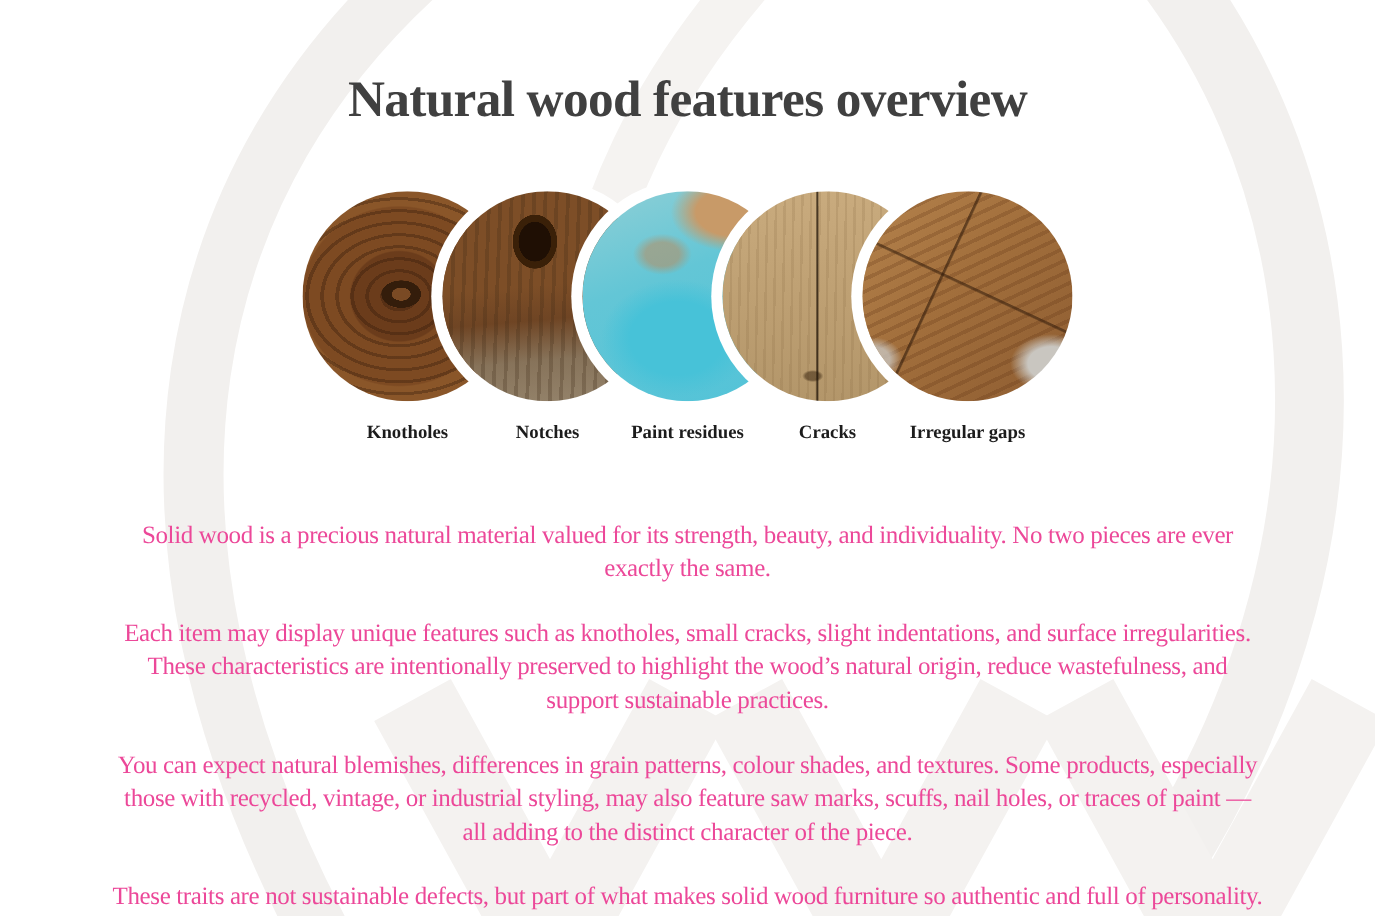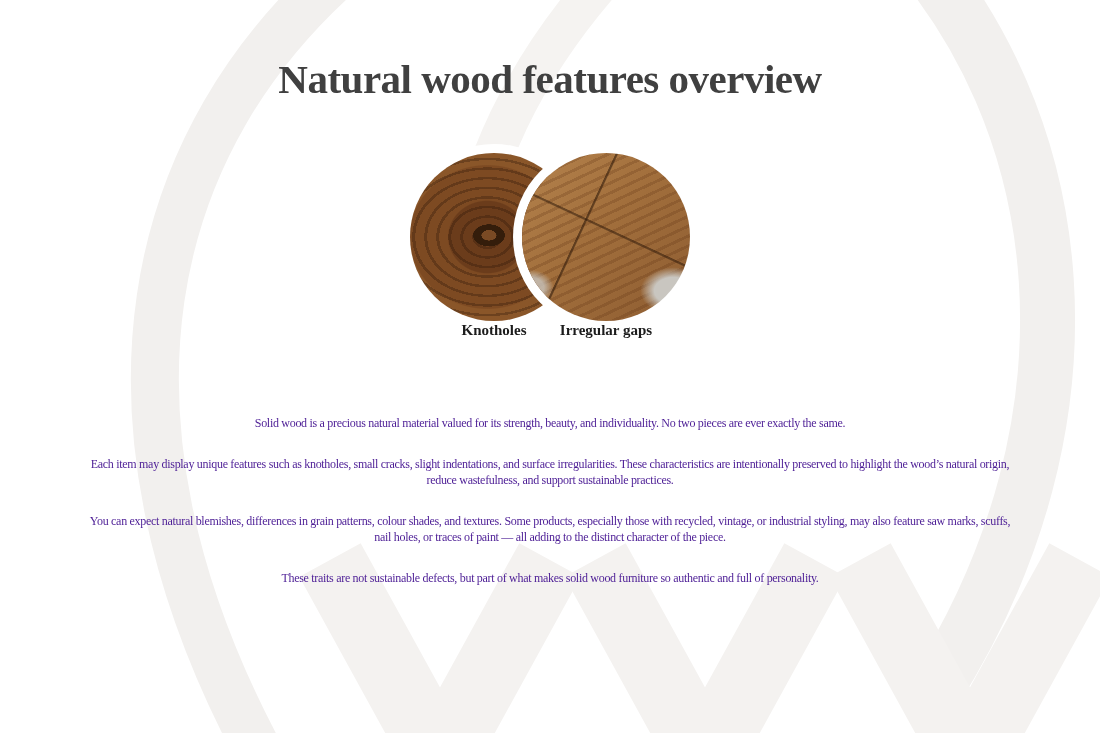--- a/index.html
+++ b/index.html
@@ -19,21 +19,21 @@
   }
   .feature{width:168px;margin-left:-56px;position:relative;
            display:flex;flex-direction:column;align-items:center;}
   .feature:first-child{margin-left:0;}
   .feature:nth-child(1){z-index:1}.feature:nth-child(2){z-index:2}
   .feature:nth-child(3){z-index:3}.feature:nth-child(4){z-index:4}
   .feature:nth-child(5){z-index:5}.feature:nth-child(6){z-index:6}
   .feature:nth-child(7){z-index:7}
   .circle{width:168px;height:168px;border-radius:50%;
           box-shadow:0 0 0 9px #ffffff;background-color:#8a5a30;}
-  .feature-label{margin-top:1px;font-size:15px;font-weight:700;
+  .feature-label{margin-top:17px;font-size:15px;font-weight:700;
                  color:#1c1c1c;white-space:nowrap;}
 
   
   .tex-knotholes{background:
     radial-gradient(ellipse 13% 9% at 47% 49%, #7a4a24 0 34%, #341d0b 35% 72%, rgba(52,29,11,0) 73%),
     repeating-radial-gradient(ellipse 60% 48% at 46% 50%, rgba(45,22,8,.32) 0 3px, rgba(0,0,0,0) 3px 12px),
     radial-gradient(ellipse at 46% 50%, #6b3c1b 0 30%, #7d4a22 31% 60%, #8a5629 61% 85%, #7c4516 100%);}
   .tex-notches{background:
     radial-gradient(ellipse 14% 17% at 44% 24%, #1f0f04 0 55%, #3a2008 56% 75%, rgba(58,32,8,0) 76%),
     repeating-linear-gradient(92deg, rgba(60,40,20,.25) 0 3px, rgba(0,0,0,0) 3px 9px),
@@ -60,21 +60,21 @@
     linear-gradient(180deg, #c9ab7e 0%, #bd9f72 55%, #b3966a 100%);}
   .tex-irregular-gaps{background:
     linear-gradient(115deg, rgba(0,0,0,0) 0 38%, rgba(40,20,6,.55) 38.3% 38.9%, rgba(0,0,0,0) 39.4%),
     linear-gradient(205deg, rgba(0,0,0,0) 0 46%, rgba(40,20,6,.5) 46.3% 46.9%, rgba(0,0,0,0) 47.4%),
     radial-gradient(ellipse 28% 20% at 90% 82%, #c9c6c0 0 40%, rgba(201,198,192,0) 70%),
     radial-gradient(ellipse 20% 15% at 5% 80%, rgba(200,196,190,.8) 0 40%, rgba(200,196,190,0) 70%),
     repeating-linear-gradient(155deg, rgba(90,45,15,.22) 0 3px, rgba(0,0,0,0) 3px 9px),
     linear-gradient(135deg, #b5834d 0%, #a26f3c 45%, #8d5c31 100%);}
 
   .paragraphs{width:925px;margin:62px auto 0;text-align:center;
-    font-size:12px;line-height:1.34;letter-spacing:-0.3px;color:#4c1d95;}
+    font-size:20px;line-height:1.34;letter-spacing:-0.3px;color:#ec4899;}
   .paragraphs p{margin:0 0 25px 0;}
   .paragraphs p:last-child{margin-bottom:0;}
 </style>
 </head>
 <body>
 
 <svg class="watermark" width="1100" height="733" viewBox="0 0 1100 733" aria-hidden="true">
   <path d="M355,-40 C140,140 85,420 255,745" fill="none" stroke="#f2f0ee" stroke-width="48"></path>
   <path d="M640,-60 C520,60 470,180 460,300" fill="none" stroke="#f5f3f1" stroke-width="40"></path>
   <path d="M895,-70 C1075,120 1105,420 935,690" fill="none" stroke="#f2f0ee" stroke-width="55"></path>
@@ -86,20 +86,32 @@
 <div class="content">
 
   <h1 class="page-title">Natural wood features overview</h1>
 
   <div class="features-row">
     <div class="feature">
       <div class="circle tex-knotholes"></div>
       <div class="feature-label">Knotholes</div>
     </div>
     <div class="feature">
+      <div class="circle tex-notches"></div>
+      <div class="feature-label">Notches</div>
+    </div>
+    <div class="feature">
+      <div class="circle tex-paint-residues"></div>
+      <div class="feature-label">Paint residues</div>
+    </div>
+    <div class="feature">
+      <div class="circle tex-cracks"></div>
+      <div class="feature-label">Cracks</div>
+    </div>
+    <div class="feature">
       <div class="circle tex-irregular-gaps"></div>
       <div class="feature-label">Irregular gaps</div>
     </div>
   </div>
 
   <div class="paragraphs">
     <p>Solid wood is a precious natural material valued for its strength, beauty, and individuality. No two pieces are ever exactly the same.</p>
     <p>Each item may display unique features such as knotholes, small cracks, slight indentations, and surface irregularities. These characteristics are intentionally preserved to highlight the wood’s natural origin, reduce wastefulness, and support sustainable practices.</p>
     <p>You can expect natural blemishes, differences in grain patterns, colour shades, and textures. Some products, especially those with recycled, vintage, or industrial styling, may also feature saw marks, scuffs, nail holes, or traces of paint — all adding to the distinct character of the piece.</p>
     <p>These traits are not sustainable defects, but part of what makes solid wood furniture so authentic and full of personality.</p>

